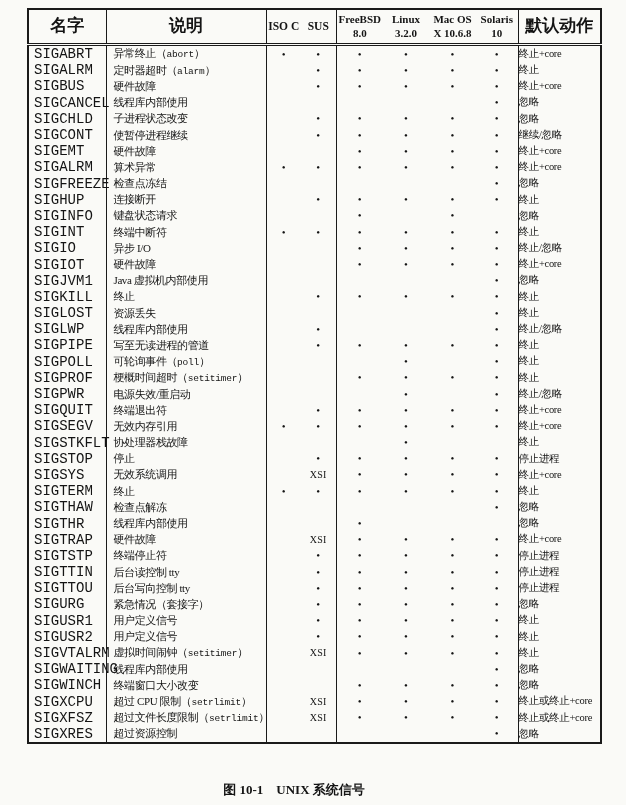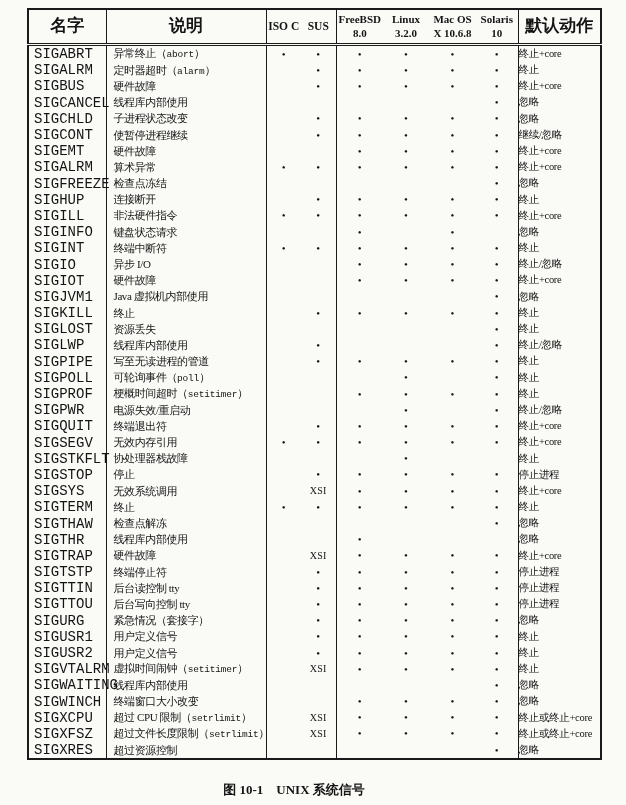--- a/index.html
+++ b/index.html
@@ -201,31 +201,20 @@
           <td class="col-desc b-r"><span>连接断开</span></td>
           <td class="col-mark"></td>
           <td class="col-mark b-r">•</td>
           <td class="col-mark">•</td>
           <td class="col-mark">•</td>
           <td class="col-mark">•</td>
           <td class="col-mark b-r">•</td>
           <td class="col-action">终止</td>
         </tr>
         <tr>
-          <td class="col-name b-r">SIGILL</td>
-          <td class="col-desc b-r"><span>非法硬件指令</span></td>
-          <td class="col-mark">•</td>
-          <td class="col-mark b-r">•</td>
-          <td class="col-mark">•</td>
-          <td class="col-mark">•</td>
-          <td class="col-mark">•</td>
-          <td class="col-mark b-r">•</td>
-          <td class="col-action">终止+core</td>
-        </tr>
-        <tr>
           <td class="col-name b-r">SIGINFO</td>
           <td class="col-desc b-r"><span>键盘状态请求</span></td>
           <td class="col-mark"></td>
           <td class="col-mark b-r"></td>
           <td class="col-mark">•</td>
           <td class="col-mark"></td>
           <td class="col-mark">•</td>
           <td class="col-mark b-r"></td>
           <td class="col-action">忽略</td>
         </tr>

